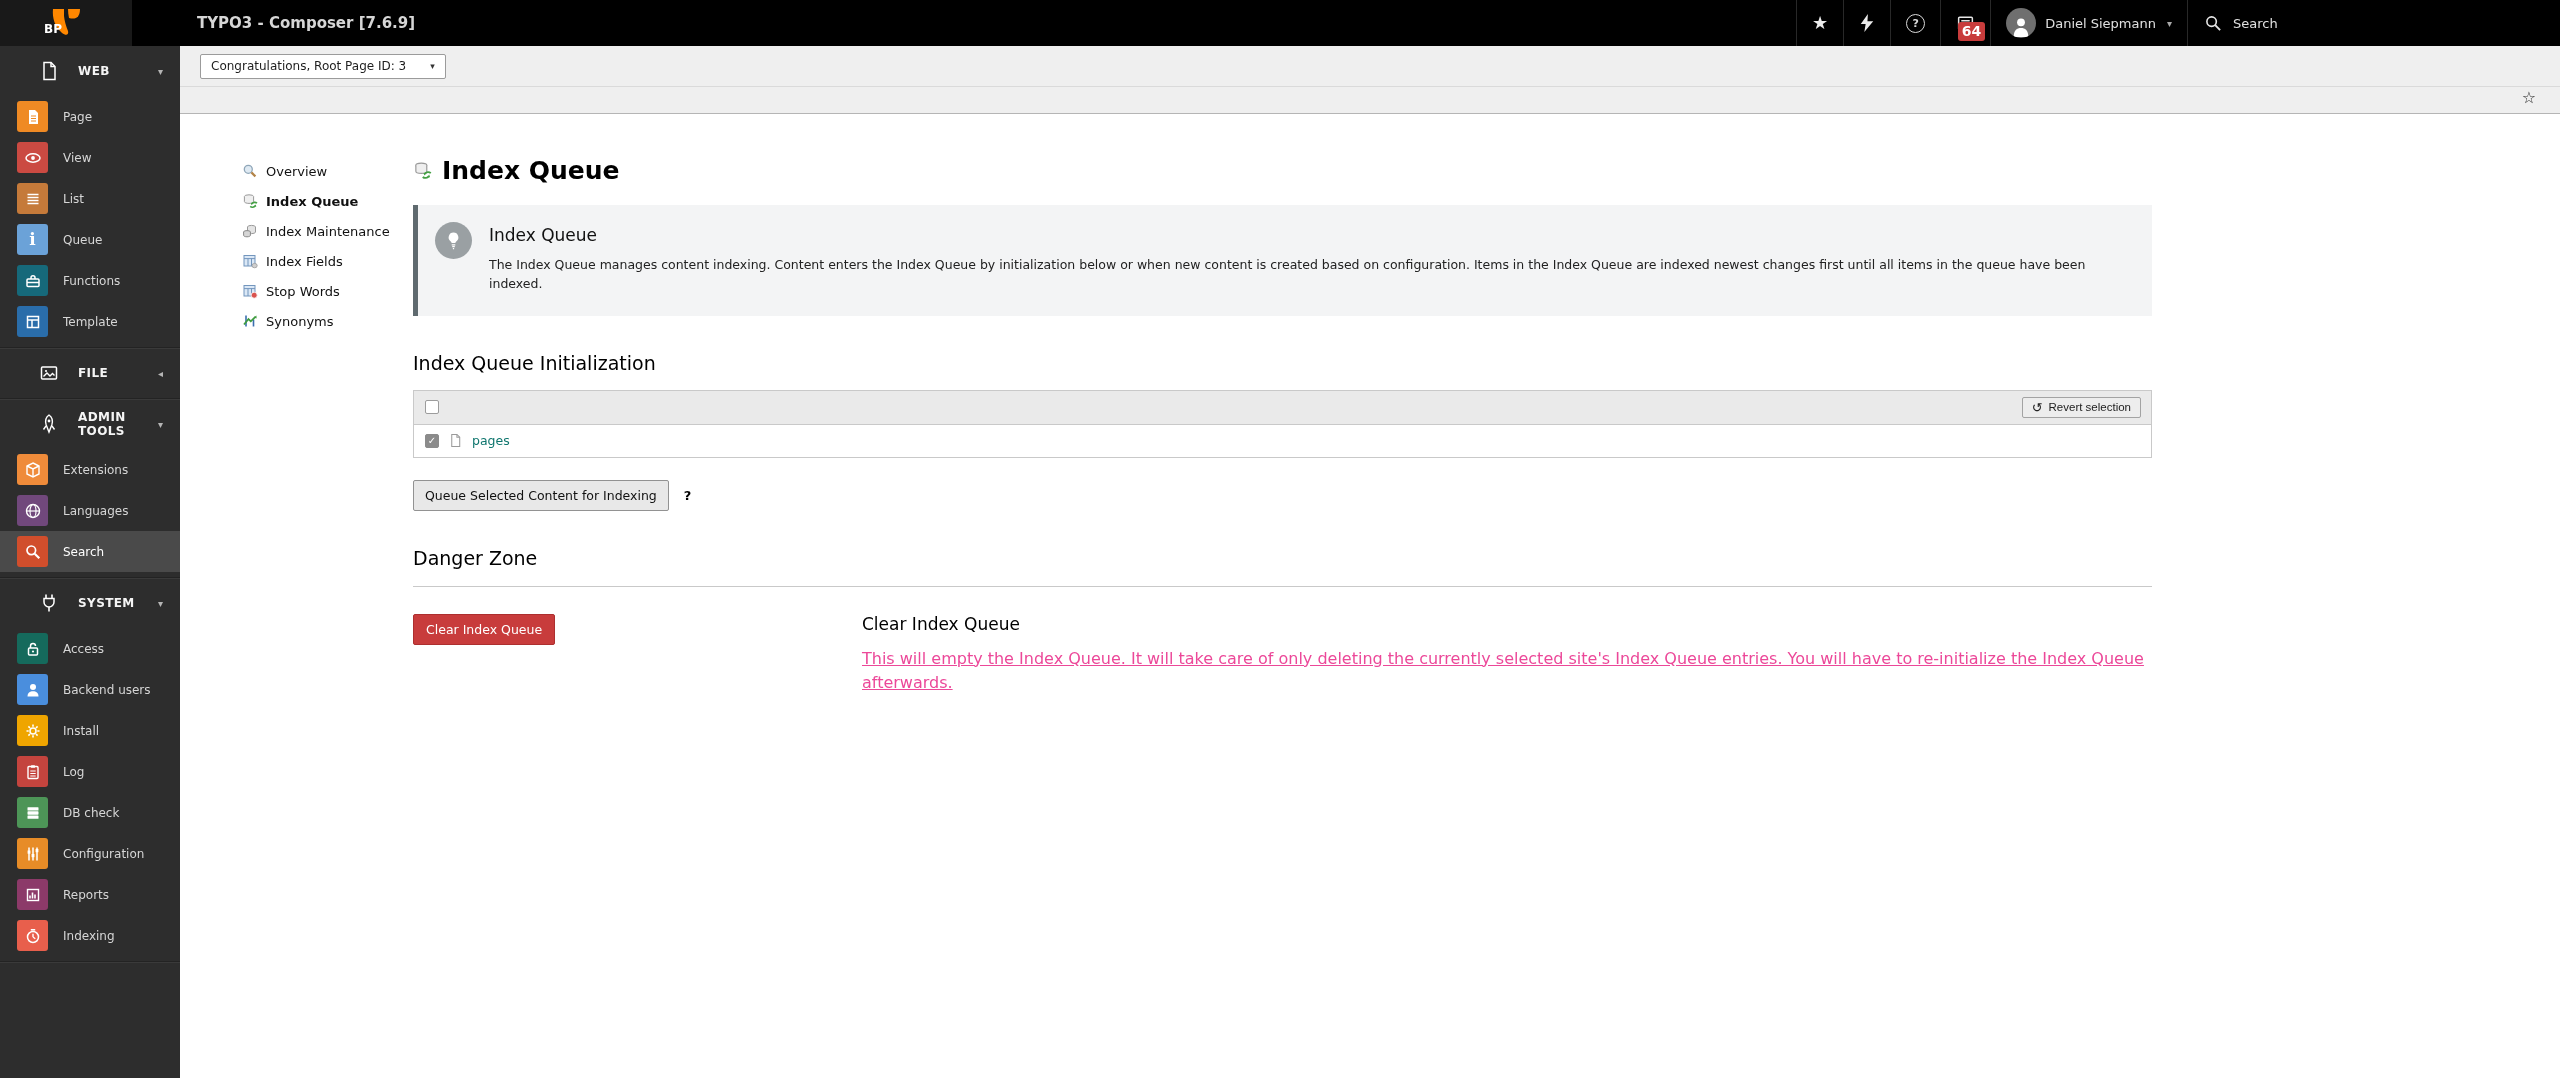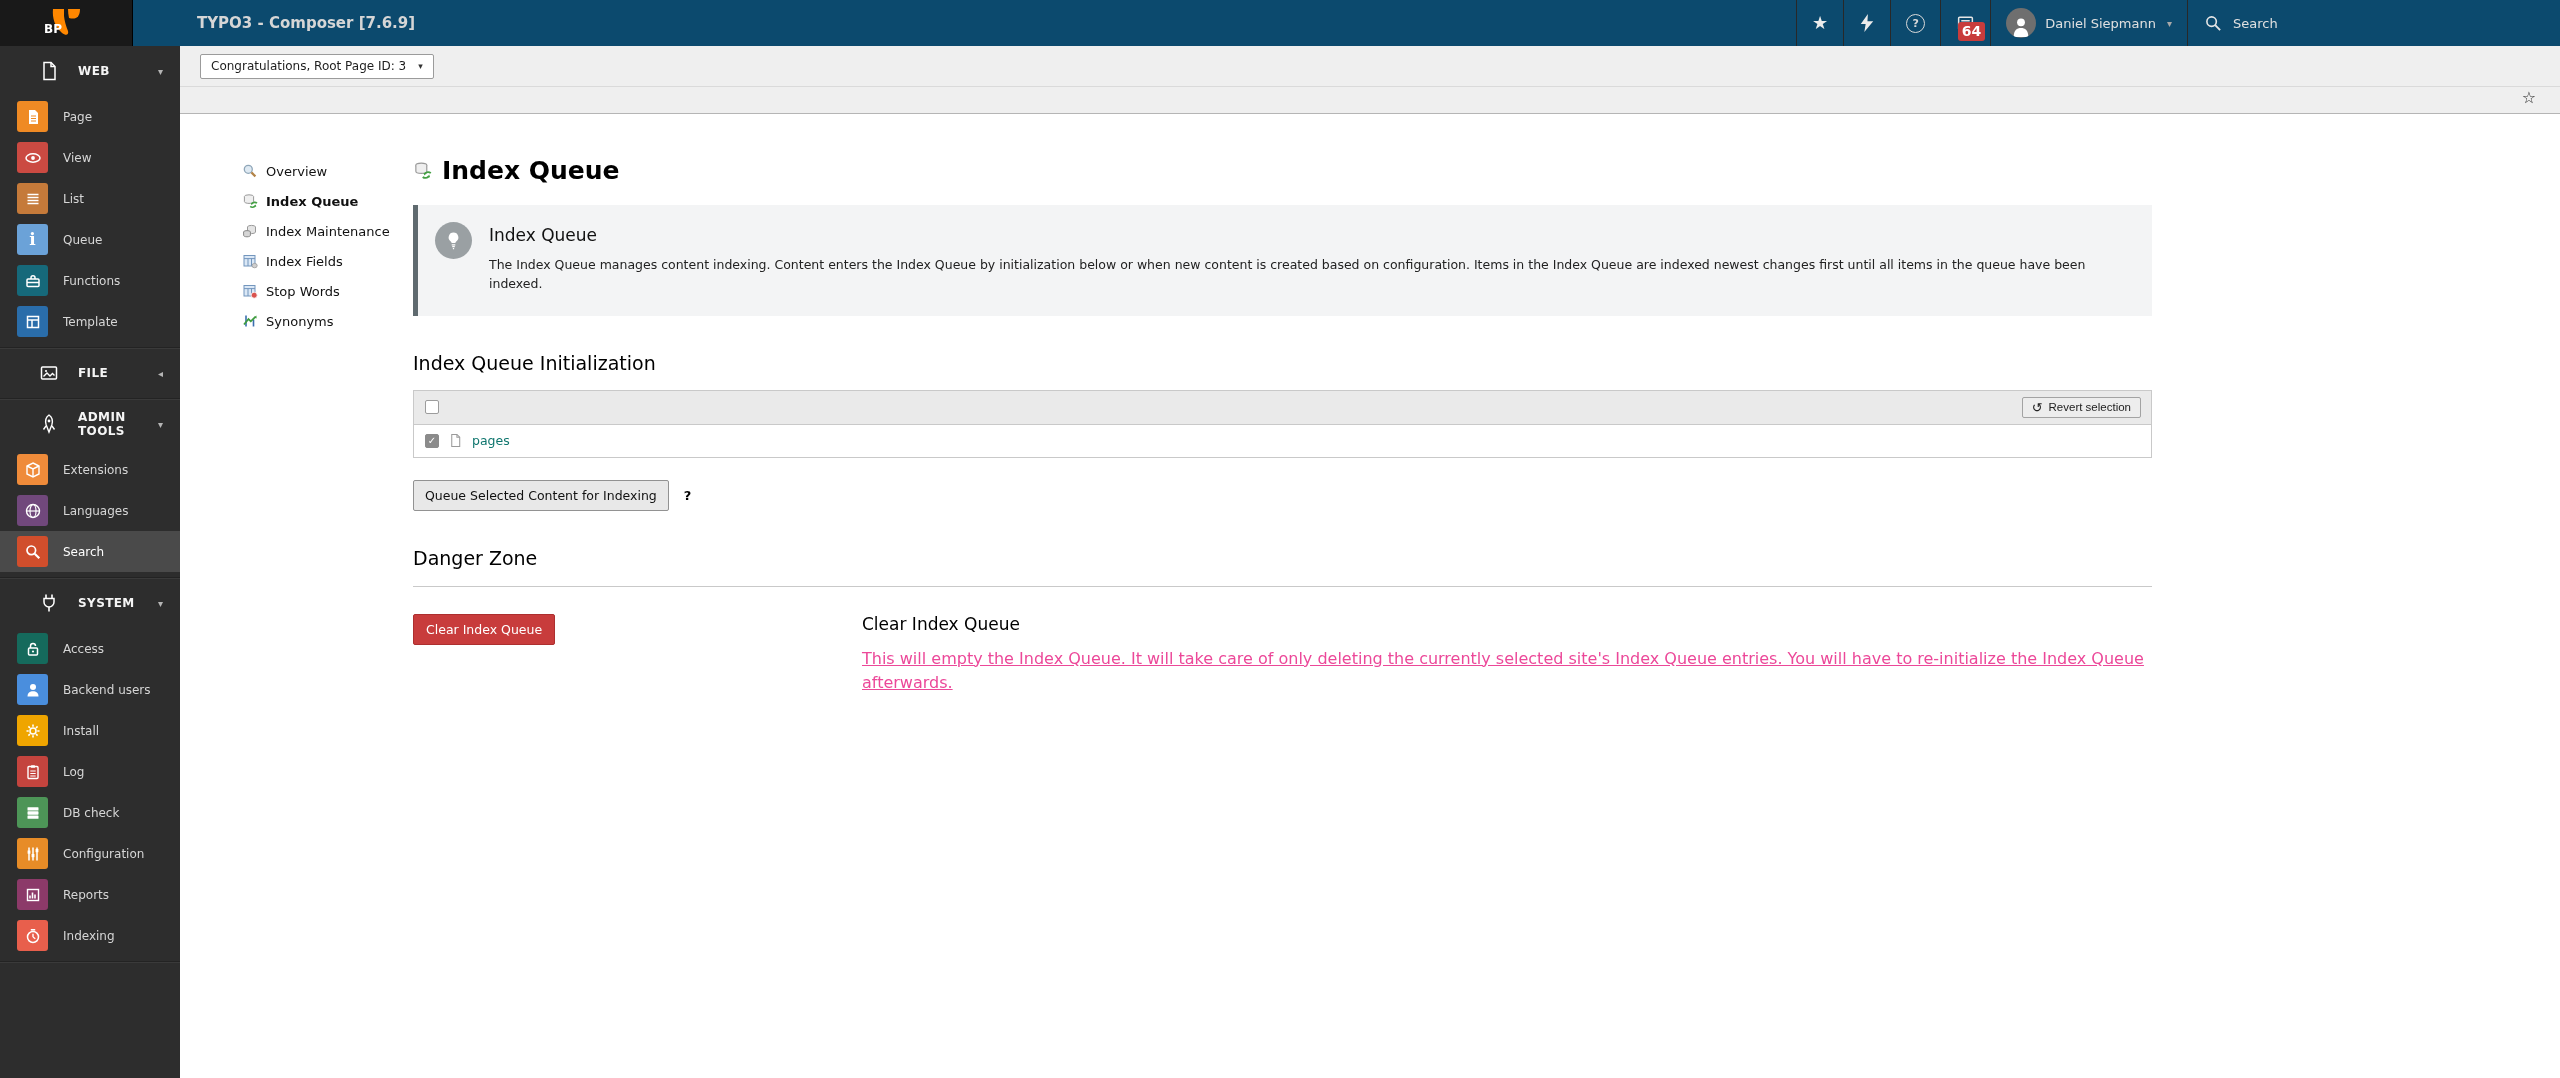--- a/index.html
+++ b/index.html
@@ -4,21 +4,21 @@
 <style>
   * { box-sizing: border-box; }
   html,body { margin:0; padding:0; }
   body {
     width:2560px; height:1078px; overflow:hidden; background:#fff;
     font-family:"DejaVu Sans","Liberation Sans",sans-serif; -webkit-font-smoothing:antialiased;
   }
   .page { width:2560px; height:1078px; display:flex; flex-direction:column; }
 
   
-  .topbar { height:46px; background:#0c4a6e; display:flex; align-items:stretch; flex:none; color:#d8d8d8; }
+  .topbar { height:46px; background:#000000; display:flex; align-items:stretch; flex:none; color:#d8d8d8; }
   .logo { width:133px; border-right:1px solid #000; background:#191919; display:flex; align-items:center; justify-content:center; position:relative; cursor:pointer; }
   .logo-letters { position:absolute; left:44px; top:22px; color:#fff; font-size:12px; font-weight:bold; }
   .apptitle { margin-left:64px; align-self:center; font-size:15px; font-weight:bold; color:#d6d6d6; white-space:nowrap; }
   .tb-right { margin-left:auto; display:flex; align-items:stretch; }
   .tb-item { border-left:1px solid #282828; padding:0 15px; display:flex; align-items:center; justify-content:center; cursor:pointer; position:relative; }
   .tb-star { font-size:18px; color:#ececec; line-height:1; }
   .help-circle { width:19px; height:19px; border:1.5px solid #d9d9d9; border-radius:50%; display:flex; align-items:center; justify-content:center; font-size:11px; font-weight:bold; color:#d9d9d9; }
   .tb-badge { position:absolute; right:5px; bottom:5px; background:#c83c3c; color:#fff; font-size:14px; font-weight:bold; padding:1px 4px; border-radius:3px; line-height:1.2; }
   .tb-user { gap:9px; }
   .avatar { width:30px; height:30px; border-radius:50%; background:#6f6f6f; overflow:hidden; flex:none; display:flex; align-items:flex-end; justify-content:center; }
@@ -42,21 +42,21 @@
   .mitem.active { background:#4a4a4a; }
   .tile { width:31px; height:31px; border-radius:3px; margin-left:17px; flex:none; display:flex; align-items:center; justify-content:center; }
   .tile .glyph { color:#fff; font-family:"DejaVu Serif",serif; font-weight:bold; font-size:17px; line-height:1; }
   .mlabel { margin-left:15px; font-size:12px; color:#d6d6d6; white-space:nowrap; }
   .mitem.active .mlabel { color:#fff; }
 
   
   .content { flex:1; min-width:0; display:flex; flex-direction:column; background:#fff; }
   .docheader { background:#efefef; flex:none; border-bottom:1px solid #b5b5b5; }
   .dh-row1 { height:41px; display:flex; align-items:center; padding-left:20px; border-bottom:1px solid #dadada; }
-  .pageselect { background:#fff; border:1px solid #9b9b9b; border-radius:2px; height:25px; padding:0 10px; display:flex; align-items:center; gap:12px; font-size:12px; color:#1e1e1e; cursor:pointer;justify-content:center; }
+  .pageselect { background:#fff; border:1px solid #9b9b9b; border-radius:2px; height:25px; padding:0 10px; display:flex; align-items:center; gap:24px; font-size:12px; color:#1e1e1e; cursor:pointer;justify-content:center; }
   .pageselect .caret { font-size:9px; color:#333; }
   .dh-row2 { height:26px; position:relative; }
   .bookmark { position:absolute; right:24px; top:3px; font-size:16px; color:#2e2e2e; cursor:pointer; line-height:1; }
 
   
   .module-body { flex:1; display:flex; padding:42px 0 0 62px; overflow:hidden; }
   .funcmenu { width:171px; flex:none; }
   .fm-item { display:flex; align-items:center; gap:8px; height:30px; font-size:13px; color:#111; cursor:pointer; white-space:nowrap; }
   .fm-item.active { font-weight:bold; }
   .fm-icon { width:16px; height:16px; flex:none; }

